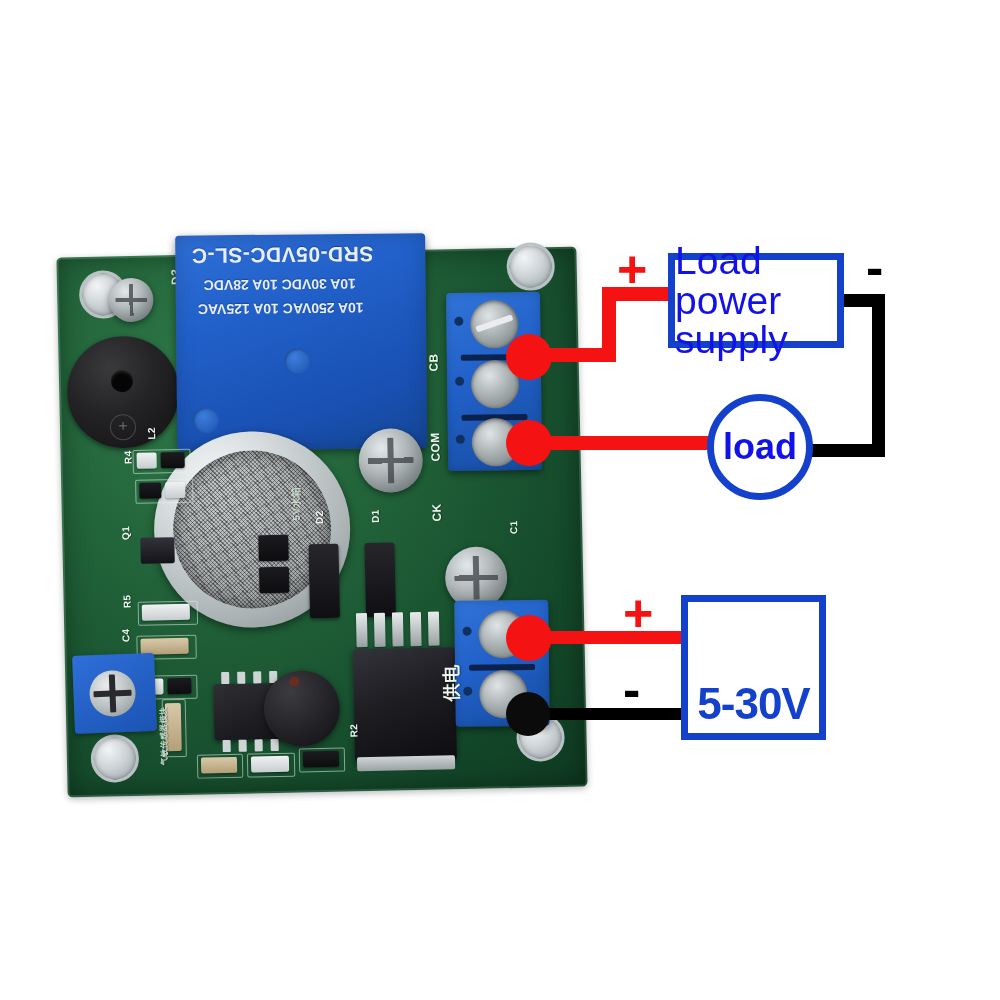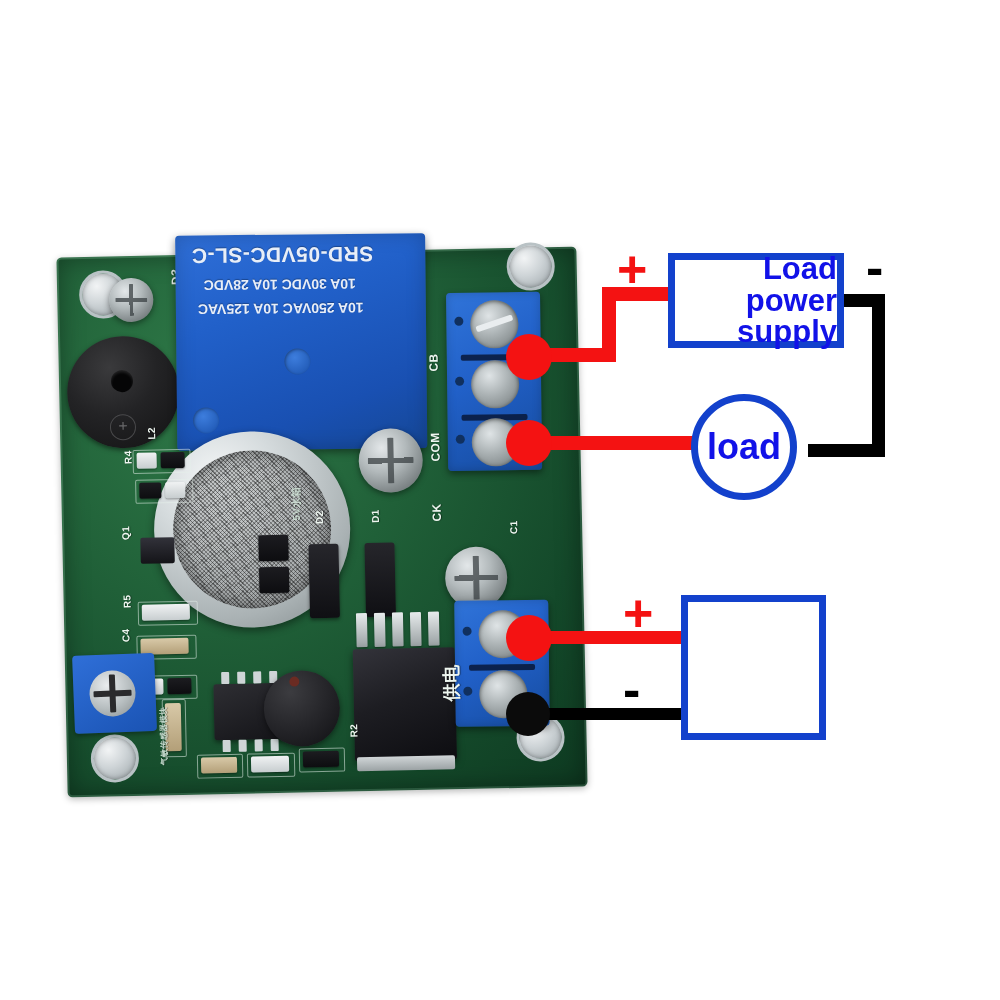--- a/index.html
+++ b/index.html
@@ -349,24 +349,24 @@
     background: #ffffff;
     border: 7px solid #1341cc;
     box-sizing: border-box;
     display: flex;
     align-items: center;
     justify-content: center;
     z-index: 40;
   }
   .dbox .label {
     color: #1212e8;
-    font-size: 31px;
-    font-weight: bold;
+    font-size: 39px;
+    font-weight: normal;
     line-height: 1.02;
-    text-align: right;
+    text-align: left;
     white-space: pre-line;
   }
   .dcircle {
     position: absolute;
     border-radius: 50%;
     background: #ffffff;
     border: 7px solid #1341cc;
     box-sizing: border-box;
     display: flex;
     align-items: center;
@@ -582,23 +582,24 @@
   <div class="wire black" style="left:542px; top:708px; width:142px; height:12px;"></div>
 
   <div class="sign plus" style="left:617px; top:243px;">+</div>
   <div class="sign minus" style="left:866px; top:241px;">-</div>
 
   <div class="dbox" style="left:668px; top:253px; width:176px; height:95px;">
     <div class="label">Load power
 supply</div>
   </div>
 
-  <div class="dcircle" style="left:691px; top:394px; width:106px; height:106px;">
+  <div class="dcircle" style="left:707px; top:394px; width:106px; height:106px;">
     <div class="label">load</div>
   </div>
 
   <div class="sign plus" style="left:623px; top:587px;">+</div>
   <div class="sign minus" style="left:623px; top:663px;">-</div>
 
   <div class="dbox" style="left:681px; top:595px; width:145px; height:145px; display:block;">
+    <div class="volt">5-30V</div>
   </div>
 
 </div>
 
 </body></html>

